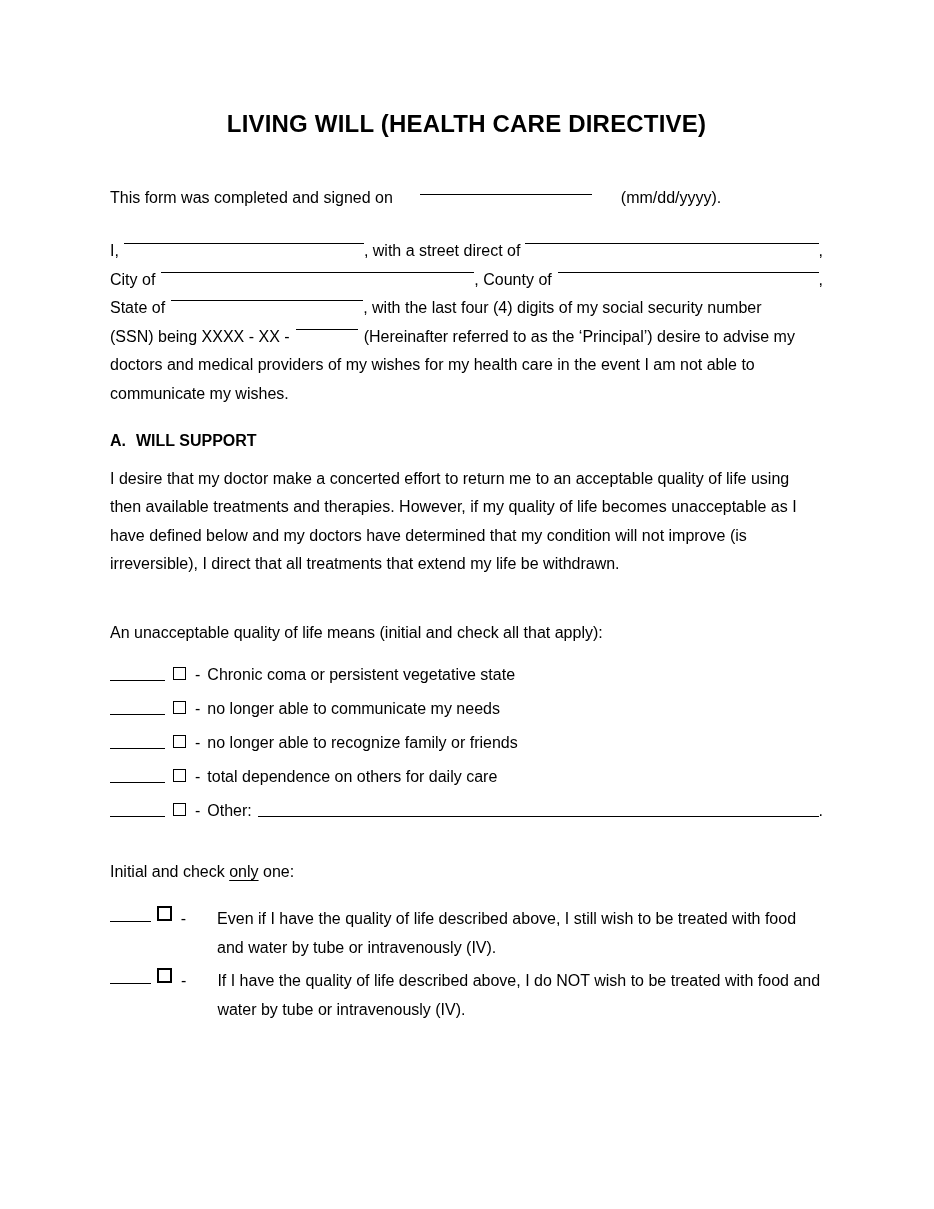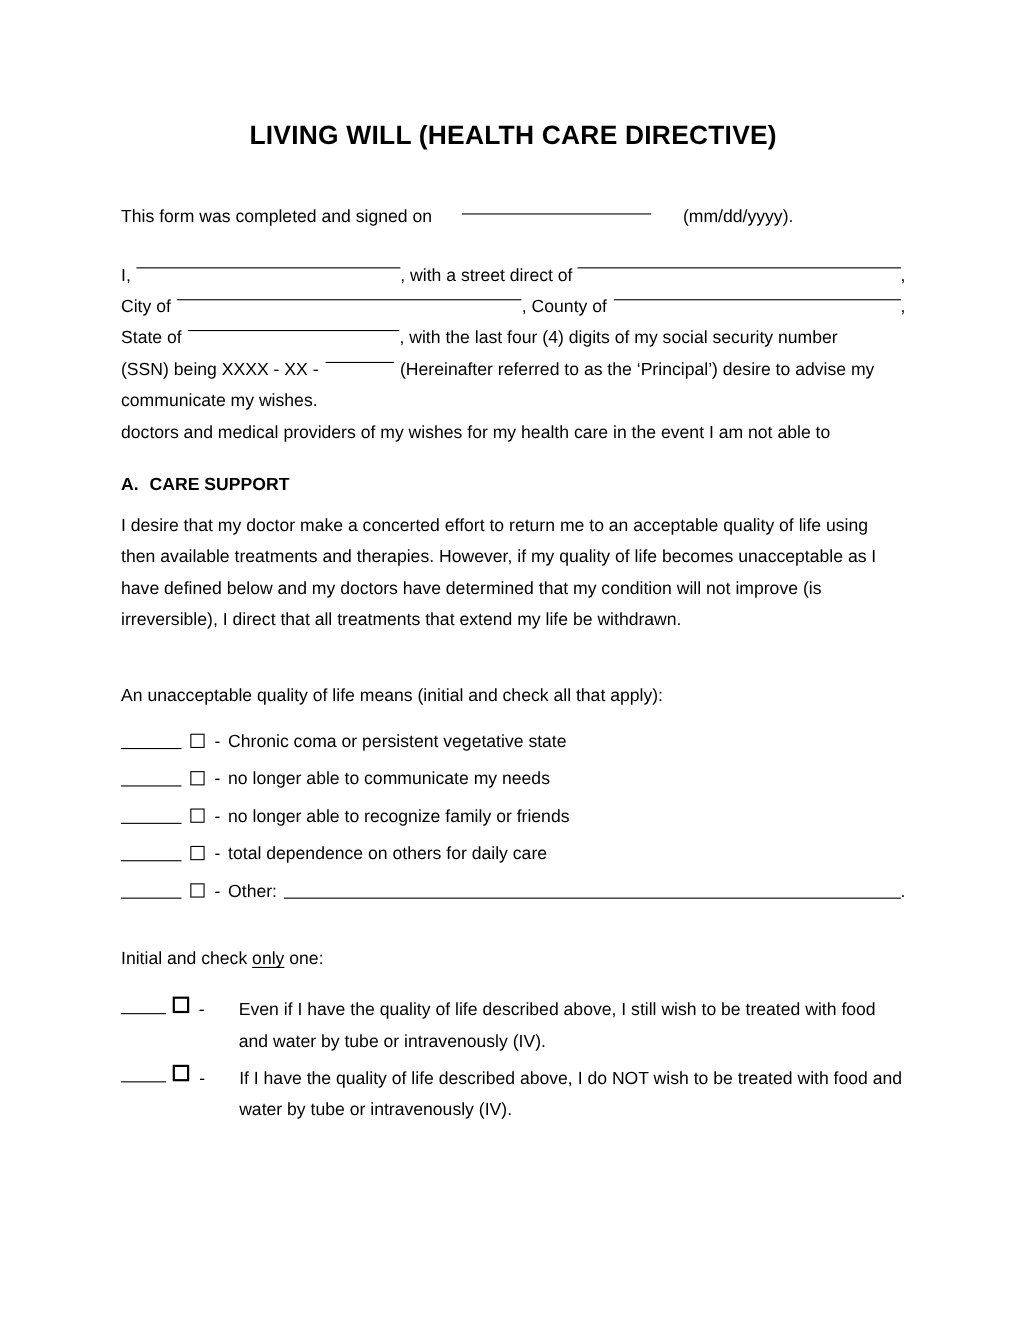--- a/index.html
+++ b/index.html
@@ -99,29 +99,29 @@
         <span class="seg">State of</span>
         <span class="blank b-fixed190" style="margin-left:6px;"></span>
         <span class="seg">, with the last four (4) digits of my social security number</span>
       </div>
       <div class="iline">
         <span class="seg">(SSN) being XXXX - XX -</span>
         <span class="blank b-fixed62" style="margin-left:6px;"></span>
         <span class="seg">(Hereinafter referred to as the ‘Principal’) desire to advise my</span>
       </div>
       <div class="iline">
-        <span class="seg">communicate my wishes.</span>
+        <span class="seg">doctors and medical providers of my wishes for my health care in the event I am not able to</span>
       </div>
       <div class="iline">
-        <span class="seg">doctors and medical providers of my wishes for my health care in the event I am not able to</span>
+        <span class="seg">communicate my wishes.</span>
       </div>
     </div>
 
     <div class="section-heading">
-      <span class="hnum">A.</span><span>CARE SUPPORT</span>
+      <span class="hnum">A.</span><span>WILL SUPPORT</span>
     </div>
 
     <div class="section-body">I desire that my doctor make a concerted effort to return me to an acceptable quality of life using then available treatments and therapies. However, if my quality of life becomes unacceptable as I have defined below and my doctors have determined that my condition will not improve (is irreversible), I direct that all treatments that extend my life be withdrawn.</div>
 
     <div class="quality-prompt">An unacceptable quality of life means (initial and check all that apply):</div>
 
     <div class="quality-list">
       <div class="qrow">
         <span class="blank b-init"></span>
         <span class="cb"></span>

